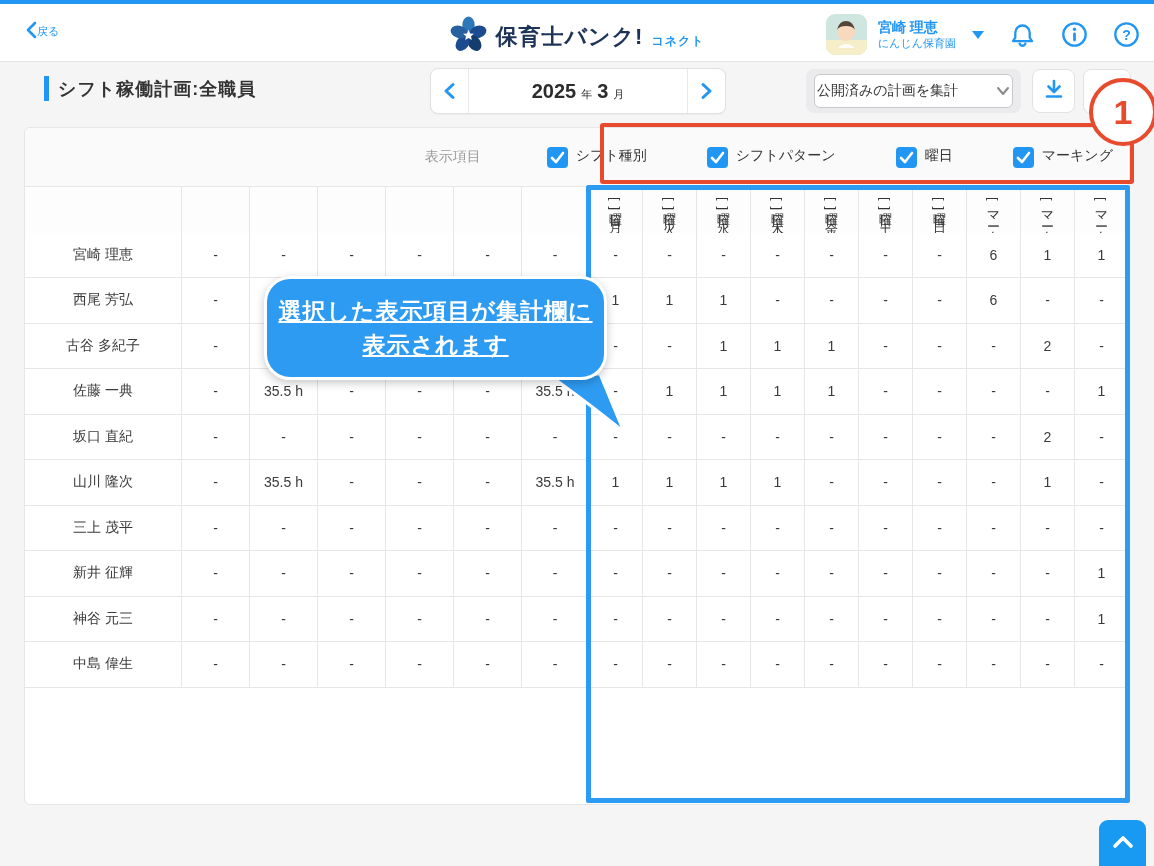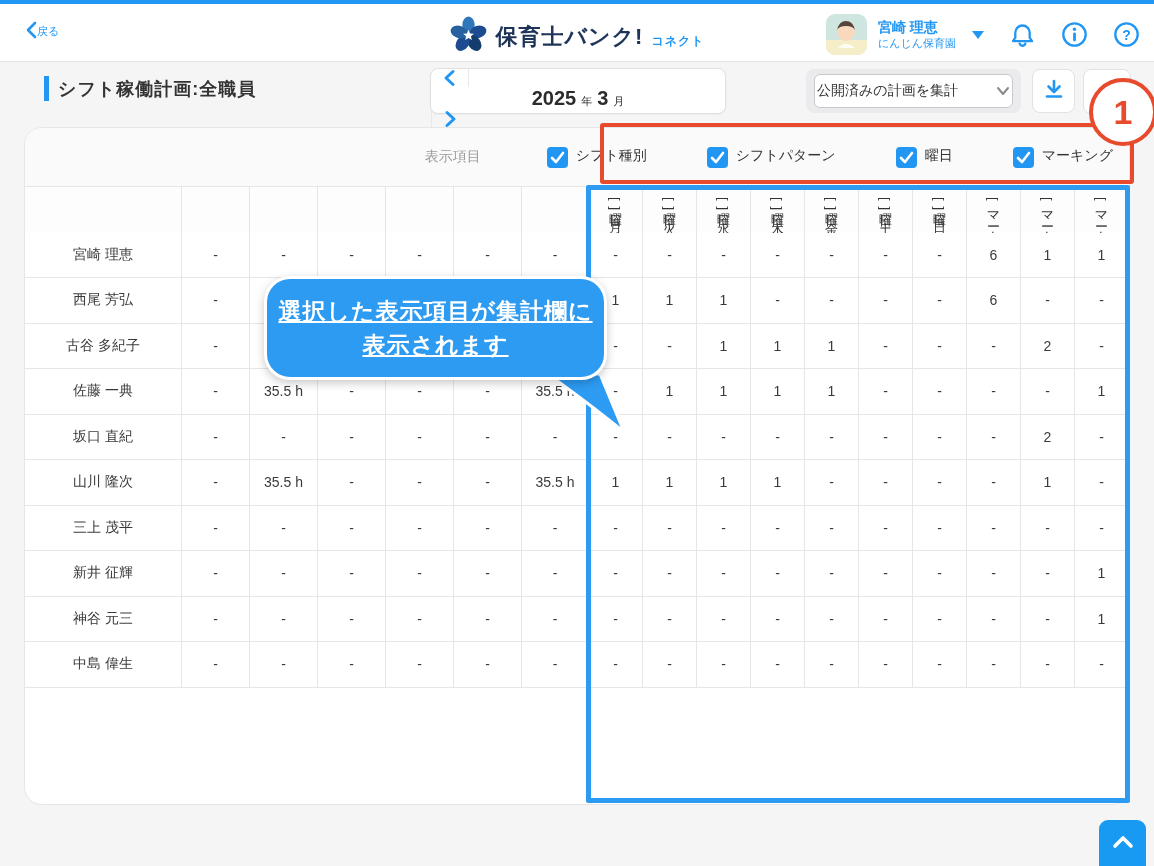--- a/index.html
+++ b/index.html
@@ -30,34 +30,34 @@
   .user-text{margin-left:11px;line-height:1.3;cursor:pointer;}
   .user-name{font-size:14px;color:var(--accent);font-weight:bold;}
   .user-org{font-size:11px;color:var(--accent);}
   .caret-down{width:0;height:0;border-left:6px solid transparent;border-right:6px solid transparent;border-top:8px solid var(--accent);margin:0 0 0 16px;cursor:pointer;}
   .hdr-icon{margin-left:25px;cursor:pointer;display:flex;align-items:center;}
 
   
   .page-title-wrap{position:absolute;left:24px;top:76px;display:flex;align-items:center;z-index:2;padding-left:20px;}
   .title-bar{width:5px;height:25px;background:var(--accent);margin-right:9px;}
   .page-title{font-size:18px;font-weight:bold;color:var(--text);letter-spacing:1px;}
-  .month-nav{position:absolute;left:430px;top:68px;width:296px;height:46px;background:#fff;border:1px solid #e0e0e2;border-radius:8px;display:flex;align-items:stretch;z-index:2;box-shadow:0 1px 2px rgba(0,0,0,.04);flex-direction:column;}
+  .month-nav{position:absolute;left:430px;top:68px;width:296px;height:46px;background:#fff;border:1px solid #e0e0e2;border-radius:8px;display:flex;align-items:stretch;z-index:2;box-shadow:0 1px 2px rgba(0,0,0,.04);}
   .month-btn{width:38px;display:flex;align-items:center;justify-content:center;cursor:pointer;}
   .month-btn.prev{border-right:1px solid #e8e8ea;}
   .month-btn.next{border-left:1px solid #e8e8ea;}
   .month-label{flex:1;display:flex;align-items:center;justify-content:center;gap:5px;color:#2c2c2c;}
   .month-big{font-size:20px;font-weight:bold;}
   .month-small{font-size:11px;margin-top:6px;}
   .agg-wrap{position:absolute;left:806px;top:69px;width:215px;height:44px;background:#ebebed;border-radius:8px;display:flex;align-items:center;justify-content:center;z-index:2;}
   .agg-select{width:199px;height:34px;background:#fff;border:1px solid #c9c9cc;border-radius:6px;display:flex;align-items:center;justify-content:space-between;padding:0 2px;font-size:14px;color:var(--text);cursor:pointer;}
   .dl-btn{position:absolute;left:1032px;top:69px;width:43px;height:44px;background:#fff;border:1px solid #e2e2e4;border-radius:8px;display:flex;align-items:center;justify-content:center;cursor:pointer;z-index:2;}
   .extra-btn{position:absolute;left:1083px;top:69px;width:48px;height:45px;background:#fff;border:1px solid #e2e2e4;border-radius:8px;z-index:2;cursor:pointer;}
 
   
-  .card{position:absolute;left:24px;top:127px;width:1106px;height:678px;background:#fff;border:1px solid #e6e6e8;border-radius:18px;overflow:hidden;z-index:2;}
+  .card{position:absolute;left:24px;top:127px;width:1106px;height:678px;background:#fff;border:1px solid #e6e6e8;border-radius:6px;overflow:hidden;z-index:2;}
   .filters-row{position:absolute;top:0;left:0;width:100%;height:58px;background:#fafafa;display:flex;align-items:center;justify-content:flex-end;padding-right:16px;gap:24px;}
   .filters-label{font-size:14px;color:#9a9a9a;margin-right:6px;}
   .chk-item{display:flex;align-items:flex-start;gap:8px;cursor:pointer;padding-left:36px;}
   .chk-box{width:21px;height:21px;background:var(--accent);border-radius:4px;display:flex;align-items:center;justify-content:center;}
   .chk-label{font-size:14px;color:var(--text);}
 
   
   #shift-table{
     position:absolute;top:58px;left:0;width:1104px;
     display:grid;

